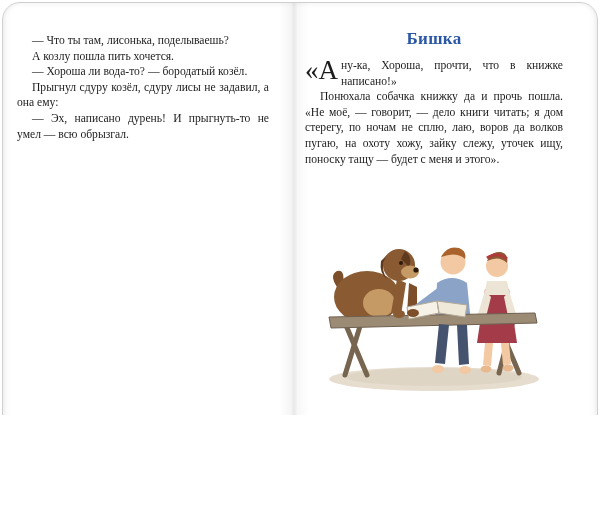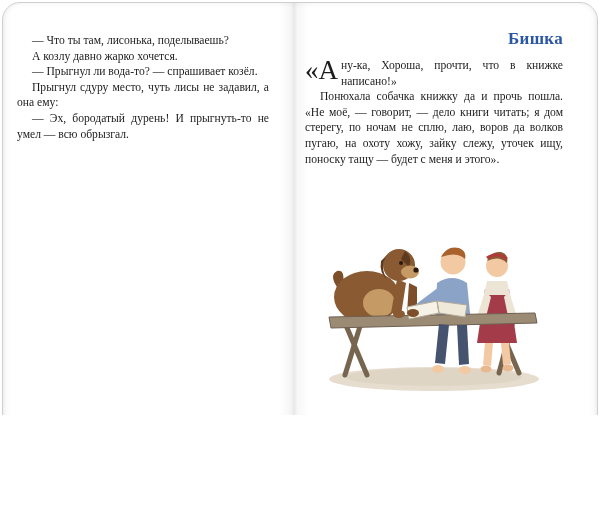--- a/index.html
+++ b/index.html
@@ -12,45 +12,45 @@
   }
   .gutter{
     position:absolute;left:276px;top:0;width:30px;height:100%;
     background:linear-gradient(90deg, rgba(0,0,0,0) 0%, rgba(0,0,0,0.04) 40%, rgba(0,0,0,0.09) 50%, rgba(0,0,0,0.03) 62%, rgba(0,0,0,0) 100%);
   }
   .page-left{position:absolute;left:14px;top:30px;width:252px;}
   .page-right{position:absolute;left:302px;top:26px;width:258px;}
   p{margin:0;font-size:11.6px;line-height:15.6px;text-align:justify;text-indent:15px;}
   .no-indent{text-indent:0;}
   .title{
-    font-size:17px;font-weight:bold;color:#2a56a4;text-align:right;
+    font-size:17px;font-weight:bold;color:#2a56a4;text-align:center;
     margin:0 0 9px 0;letter-spacing:0.3px;
   }
   .dropcap{
     float:left;font-size:27px;line-height:24px;padding-right:3px;color:#1c1c1c;
   }
   .illustration{position:absolute;left:306px;top:188px;width:250px;height:205px;}
   .page-number{
     position:absolute;left:302px;top:452px;width:258px;text-align:left;
     font-size:10px;color:#1c1c1c;
   }
 </style>
 </head>
 <body>
 
 <div class="stage">
   <div class="spread">
     <div class="gutter"></div>
 
     <div class="page-left">
       <p>— Что ты там, лисонька, поделываешь?</p>
-      <p>А козлу давно жарко хочется.</p>
-      <p>— Прыгнул ли вода-то? — спрашивает козёл.</p>
-      <p>Прыгнул сдуру место, чуть лисы не задавил, а она ему:</p>
-      <p>— Эх, бородатый дурень! И прыгнуть-то не умел — всю обрызгал.</p>
+      <p>А козлу пошла пить хочется.</p>
+      <p>— Хороша ли вода-то? — бородатый козёл.</p>
+      <p>Прыгнул сдуру козёл, сдуру лисы не задавил, а она ему:</p>
+      <p>— Эх, написано дурень! И прыгнуть-то не умел — всю обрызгал.</p>
     </div>
 
     <div class="page-right">
       <h1 class="title">Бишка</h1>
       <p class="no-indent"><span class="dropcap">«А</span><span> ну-ка, Хороша, прочти, что в книжке написано!»</span></p>
       <p>Понюхала собачка книжку да и прочь пошла. «Не моё, — говорит, — дело книги читать; я дом стерегу, по ночам не сплю, лаю, воров да волков пугаю, на охоту хожу, зайку слежу, уточек ищу, поноску тащу — будет с меня и этого».</p>
     </div>
 
     <div class="illustration">
       <svg viewBox="0 0 250 205" width="250" height="205">

